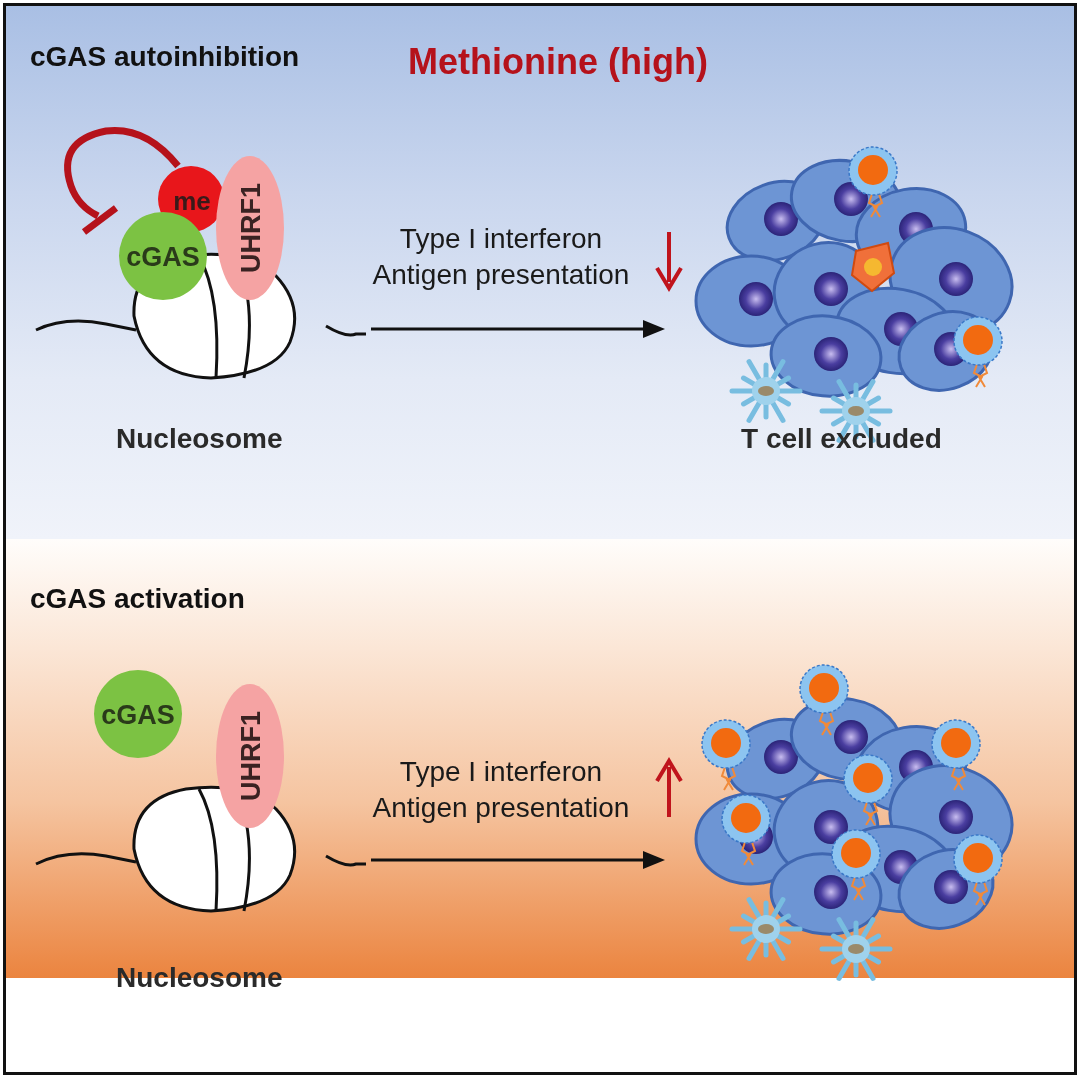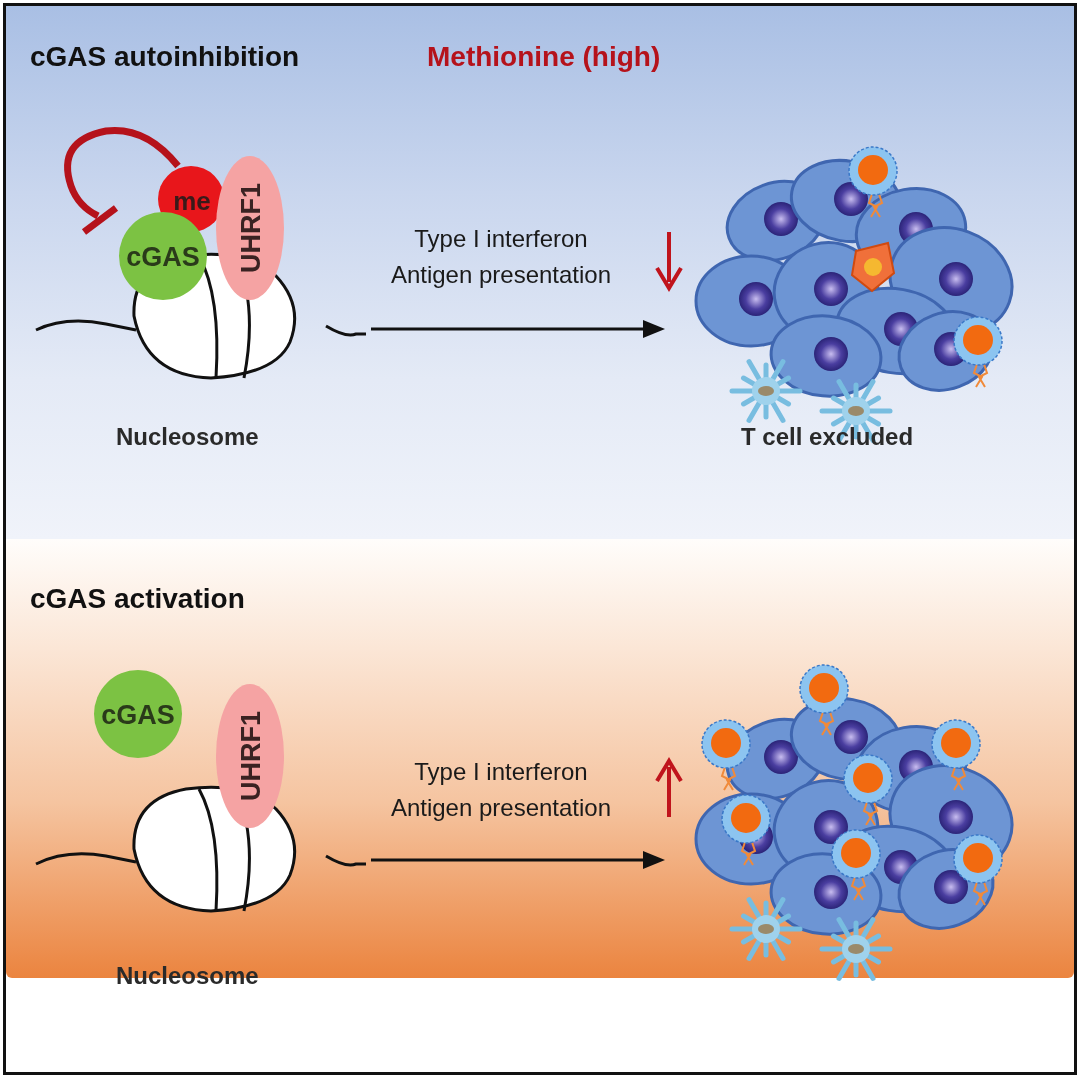--- a/index.html
+++ b/index.html
@@ -1,26 +1,26 @@
 <!DOCTYPE html>
 <html><head>
 <meta charset="utf-8">
 <style>
   html, body { margin: 0; padding: 0; }
   body { width: 1080px; height: 1077px; position: relative; overflow: hidden; background: #fff; font-family: "Liberation Sans", sans-serif; }
   .frame { position: absolute; left: 3px; top: 3px; width: 1068px; height: 1066px; border: 3px solid #111; overflow: hidden; }
   .panel-top { position: absolute; left: 0; top: 0; width: 100%; height: 533px;
     background: linear-gradient(to bottom, #a9bfe4 0%, #c9d6ee 35%, #e4eaf6 70%, #f0f3fa 100%); }
   .panel-bot { position: absolute; left: 0; top: 533px; width: 100%; height: 439px;
-    background: linear-gradient(to bottom, #fffdfb 0%, #fbe6d6 25%, #f5c4a0 60%, #eb843f 100%); border-radius: 6px; }
+    background: linear-gradient(to bottom, #fffdfb 0%, #fbe6d6 25%, #f5c4a0 60%, #eb843f 100%); }
   .t { position: absolute; white-space: nowrap; font-weight: bold; }
   .title { font-size: 28px; color: #111; }
-  .meth { font-size: 28px; color: #b5121b; margin-left: 19px; }
-  .label { font-size: 24px; color: #2a2a2a; }
-  .effect { position: absolute; font-size: 24px; color: #1a1a1a; text-align: center; line-height: 36px; font-weight: normal; }
+  .meth { font-size: 36px; color: #b5121b; }
+  .label { font-size: 28px; color: #2a2a2a; }
+  .effect { position: absolute; font-size: 28px; color: #1a1a1a; text-align: center; line-height: 36px; font-weight: normal; }
   svg { position: absolute; overflow: visible; }
 </style>
 </head>
 <body>
 
 <div class="frame">
 
   <div class="panel-top">
     <div class="t title" style="left:24px; top:35px;">cGAS autoinhibition</div>
     <div class="t meth" style="left:402px; top:35px;">Methionine (high)</div>

